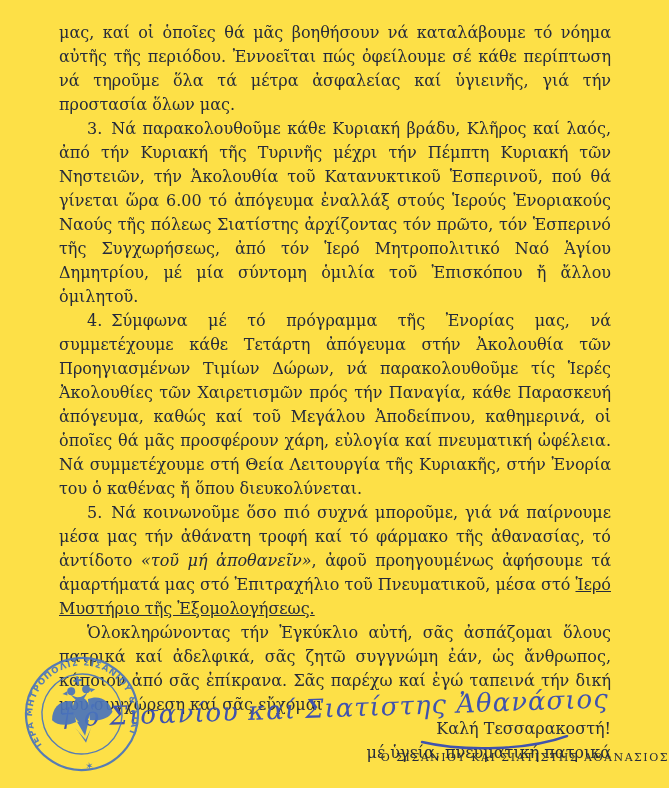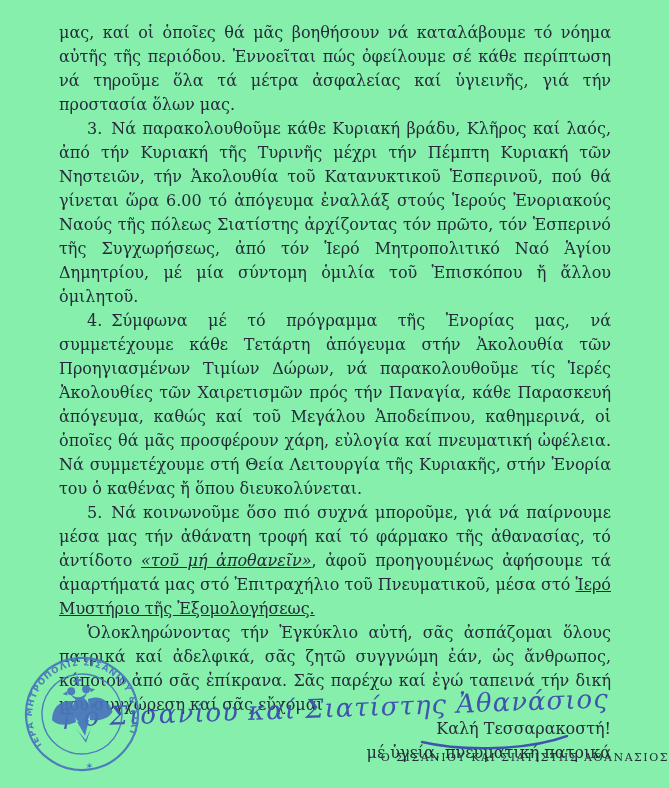--- a/index.html
+++ b/index.html
@@ -13,21 +13,21 @@
     overflow:hidden;
   }
   .body-text{
     position:absolute;
     top:21px;left:59px;width:552px;
     font-size:16px;line-height:24px;
   }
   .para{margin:0;text-align:justify;}
   .para.indent{text-indent:28px;}
   .pnum{margin-right:9px;}
-  .para .italic{font-style:italic;text-decoration:underline;}
+  .para .italic{font-style:italic;}
   .para .underline{text-decoration:underline;}
   .center-line{text-align:right;line-height:24px;}
   .signature-script{
     position:absolute;
     top:693px;left:0;width:100%;
     text-align:center;
     font-style:italic;
     font-size:26px;
     letter-spacing:1px;
     transform:rotate(-2deg);
@@ -59,21 +59,21 @@
     font-weight:bold;
   }
   .seal-star{
     font-family:"DejaVu Sans","Liberation Sans",sans-serif;
     font-size:10px;
   }
 </style>
 </head>
 <body>
 
-<div class="page" style="color: rgb(38, 43, 59); background: #86efac;">
+<div class="page" style="color: rgb(38, 43, 59); background: #fde047;">
 
   <div class="body-text">
     <div>
         <p class="para"><span>μας, καί οἱ ὁποῖες θά μᾶς βοηθήσουν νά καταλάβουμε τό νόημα αὐτῆς τῆς περιόδου. Ἐννοεῖται πώς ὀφείλουμε σέ κάθε περίπτωση νά τηροῦμε ὅλα τά μέτρα ἀσφαλείας καί ὑγιεινῆς, γιά τήν προστασία ὅλων μας.</span></p>
         <p class="para indent"><span class="pnum">3.</span><span>Νά παρακολουθοῦμε κάθε Κυριακή βράδυ, Κλῆρος καί λαός, ἀπό τήν Κυριακή τῆς Τυρινῆς μέχρι τήν Πέμπτη Κυριακή τῶν Νηστειῶν, τήν Ἀκολουθία τοῦ Κατανυκτικοῦ Ἑσπερινοῦ, πού θά γίνεται ὥρα 6.00 τό ἀπόγευμα ἐναλλάξ στούς Ἱερούς Ἐνοριακούς Ναούς τῆς πόλεως Σιατίστης ἀρχίζοντας τόν πρῶτο, τόν Ἑσπερινό τῆς Συγχωρήσεως, ἀπό τόν Ἱερό Μητροπολιτικό Ναό Ἁγίου Δημητρίου, μέ μία σύντομη ὁμιλία τοῦ Ἐπισκόπου ἤ ἄλλου ὁμιλητοῦ.</span></p>
         <p class="para indent"><span class="pnum">4.</span><span>Σύμφωνα μέ τό πρόγραμμα τῆς Ἐνορίας μας, νά συμμετέχουμε κάθε Τετάρτη ἀπόγευμα στήν Ἀκολουθία τῶν Προηγιασμένων Τιμίων Δώρων, νά παρακολουθοῦμε τίς Ἱερές Ἀκολουθίες τῶν Χαιρετισμῶν πρός τήν Παναγία, κάθε Παρασκευή ἀπόγευμα, καθώς καί τοῦ Μεγάλου Ἀποδείπνου, καθημερινά, οἱ ὁποῖες θά μᾶς προσφέρουν χάρη, εὐλογία καί πνευματική ὠφέλεια. Νά συμμετέχουμε στή Θεία Λειτουργία τῆς Κυριακῆς, στήν Ἐνορία του ὁ καθένας ἤ ὅπου διευκολύνεται.</span></p>
         <p class="para indent"><span class="pnum">5.</span><span>Νά κοινωνοῦμε ὅσο πιό συχνά μποροῦμε, γιά νά παίρνουμε μέσα μας τήν ἀθάνατη τροφή καί τό φάρμακο τῆς ἀθανασίας, τό ἀντίδοτο </span><span class="italic">«τοῦ μή ἀποθανεῖν»</span><span>, ἀφοῦ προηγουμένως ἀφήσουμε τά ἁμαρτήματά μας στό Ἐπιτραχήλιο τοῦ Πνευματικοῦ, μέσα στό </span><span class="underline">Ἱερό Μυστήριο τῆς Ἐξομολογήσεως.</span></p>
         <p class="para indent"><span>Ὁλοκληρώνοντας τήν Ἐγκύκλιο αὐτή, σᾶς ἀσπάζομαι ὅλους πατρικά καί ἀδελφικά, σᾶς ζητῶ συγγνώμη ἐάν, ὡς ἄνθρωπος, κάποιον ἀπό σᾶς ἐπίκρανα. Σᾶς παρέχω καί ἐγώ ταπεινά τήν δική μου συγχώρεση καί σᾶς εὔχομαι</span></p>
       </div>
     <div>

